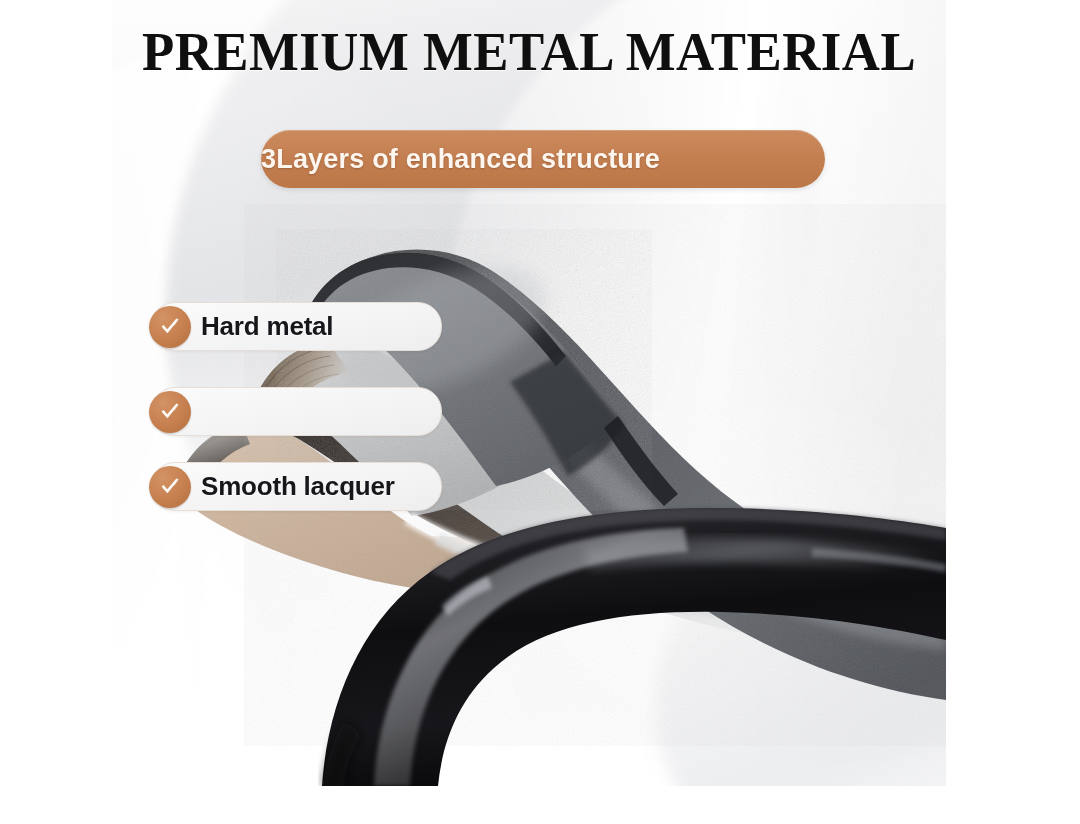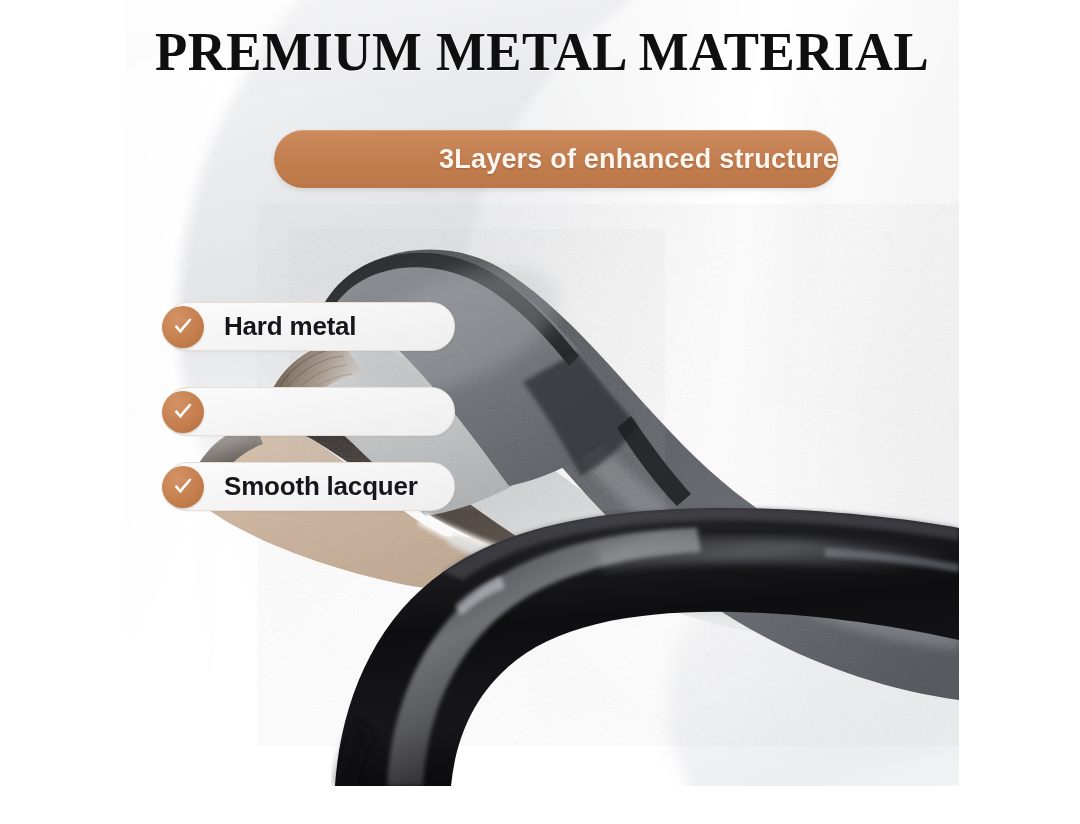--- a/index.html
+++ b/index.html
@@ -14,21 +14,21 @@
   #stage{
     position:relative;
     width:1080px;height:824px;
     background:#ffffff;
     overflow:hidden;
   }
 
   
   #panel{
     position:absolute;
-    left:125px;top:0px;
+    left:112px;top:0px;
     width:834px;height:786px;
     overflow:hidden;
     background:#f7f7f7;
   }
 
   
   .bg-base{
     position:absolute;inset:0;
     background:
       linear-gradient(180deg,#fdfdfd 0%,#f6f6f6 30%,#f2f2f2 55%,#fbfbfb 78%,#ffffff 100%);
@@ -89,21 +89,21 @@
   }
 
   
   #banner{
     position:absolute;
     left:149px;top:130px;
     width:564px;height:58px;
     border-radius:29px;
     background:linear-gradient(180deg,#cb8a5d 0%,#c47f51 48%,#bb7748 100%);
     box-shadow:0 2px 5px rgba(0,0,0,.10), inset 0 1px 0 rgba(255,255,255,.22);
-    display:flex;align-items:center;justify-content:flex-end;
+    display:flex;align-items:center;justify-content:flex-start;
   }
   #banner-text{
     color:#fdf6ef;
     font-size:27px;
     font-weight:700;
     letter-spacing:.2px;
     white-space:nowrap;
     text-shadow:0 1px 2px rgba(90,50,22,.35);
   }
 
@@ -127,21 +127,21 @@
     flex:0 0 auto;
     width:42px;height:42px;
     margin-left:-3px;
     border-radius:50%;
     background:radial-gradient(circle at 34% 28%,#d39365 0%,#c67f4f 55%,#b2703f 100%);
     box-shadow:0 1px 2px rgba(0,0,0,.18);
     display:flex;align-items:center;justify-content:center;
   }
   .check svg{display:block;}
   .feature-label{
-    margin-left:20px;
+    margin-left:10px;
     font-size:26px;
     font-weight:700;
     color:#17161a;
     white-space:nowrap;
     letter-spacing:-.2px;
     text-shadow:0 1px 1px rgba(255,255,255,.8);
   }
 
   
   #art{

